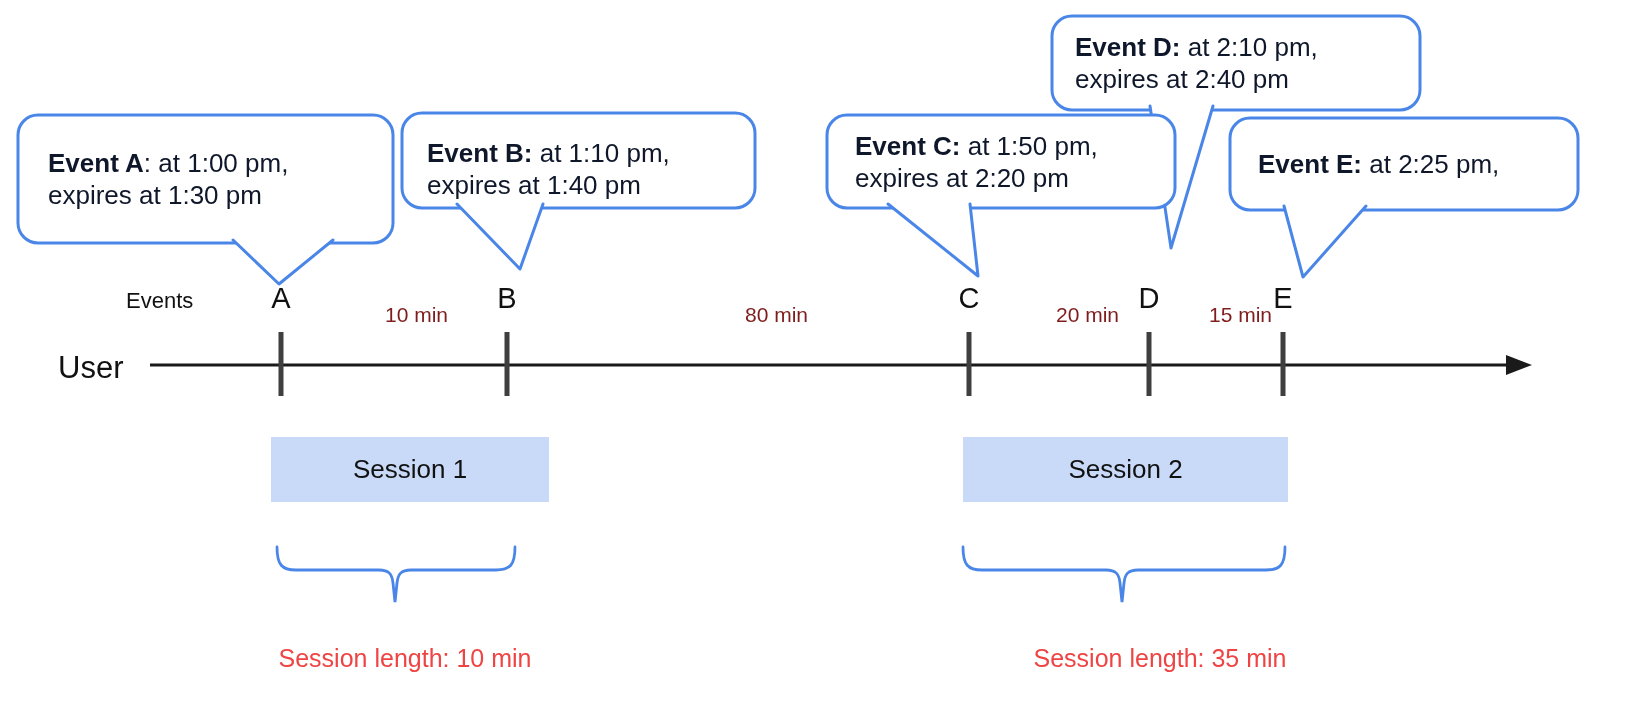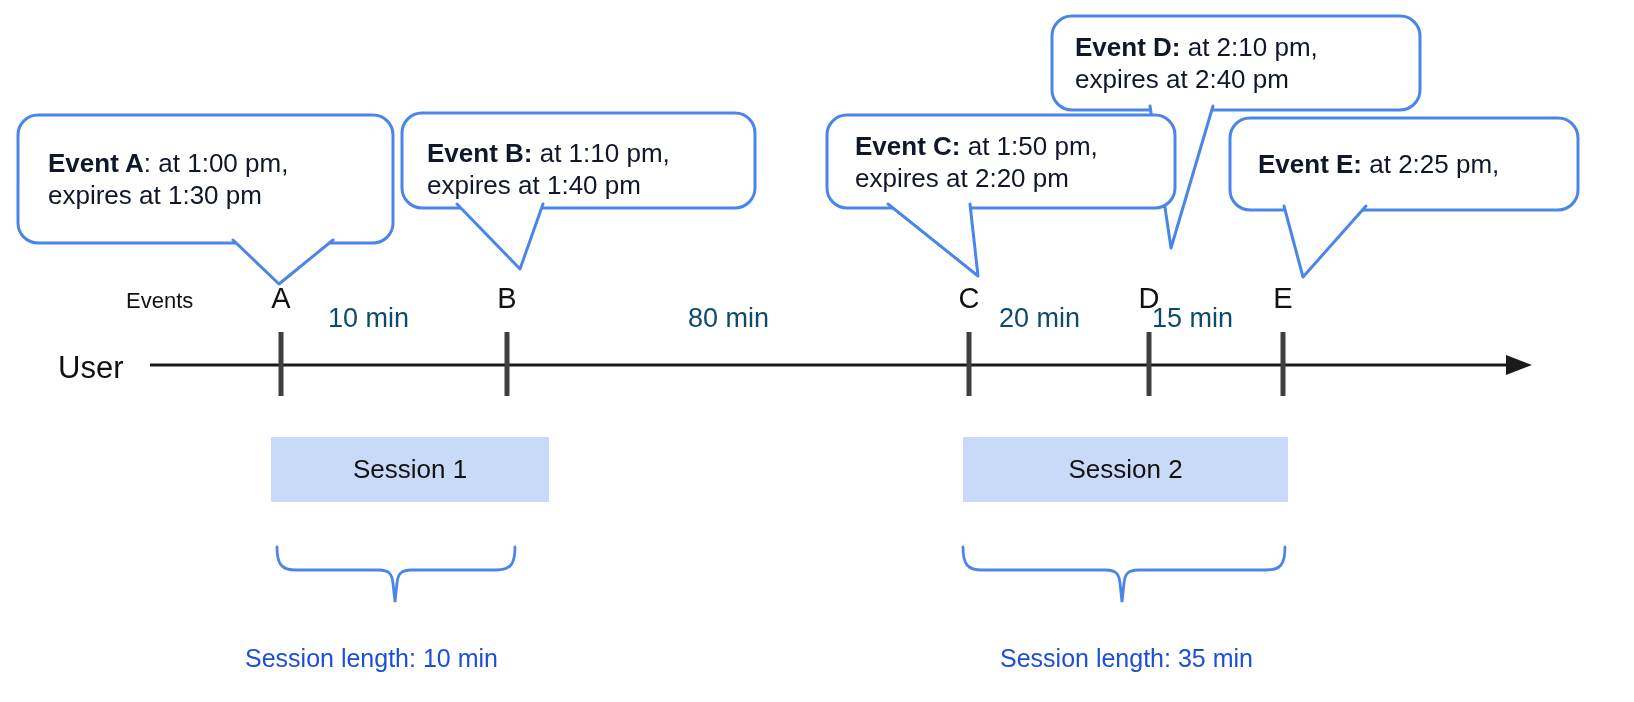--- a/index.html
+++ b/index.html
@@ -28,29 +28,29 @@
   .bC{left:855px;top:115px;width:318px;height:93px;}
   .bD{left:1075px;top:16px;width:340px;height:94px;}
   .bE{left:1258px;top:118px;width:318px;height:67px;margin-top:12px;}
 
   .events-label{left:126px;top:288px;font-size:22px;}
   .user-label{left:58px;top:350px;font-size:31px;}
 
   .letter{position:absolute;top:282px;width:60px;text-align:center;font-size:29px;}
   .lA{left:251px;} .lB{left:477px;} .lC{left:939px;} .lD{left:1119px;} .lE{left:1253px;}
 
-  .gap{position:absolute;top:303px;width:120px;text-align:left;font-size:27px;color:#0c4a6e;}
+  .gap{position:absolute;top:303px;width:120px;text-align:right;font-size:21px;color:#7f1d1d;}
   .g0{left:328px;} .g1{left:688px;} .g2{left:999px;} .g3{left:1152px;}
 
   .session-box{position:absolute;top:437px;height:65px;background:var(--session-fill);
     display:flex;align-items:center;justify-content:center;font-size:26px;}
   .s1{left:271px;width:278px;}
   .s2{left:963px;width:325px;}
 
-  .session-length{position:absolute;top:644px;width:320px;text-align:left;font-size:25px;color:#1d4ed8;}
+  .session-length{position:absolute;top:644px;width:320px;text-align:center;font-size:25px;color:#ef4444;}
   .sl1{left:245px;} .sl2{left:1000px;}
 </style>
 </head>
 <body>
 
 <div id="stage">
 
   <svg id="vector" viewBox="0 0 1634 702">
 
     <rect class="bubble-shape" x="1052" y="16" width="368" height="94" rx="20"></rect>

